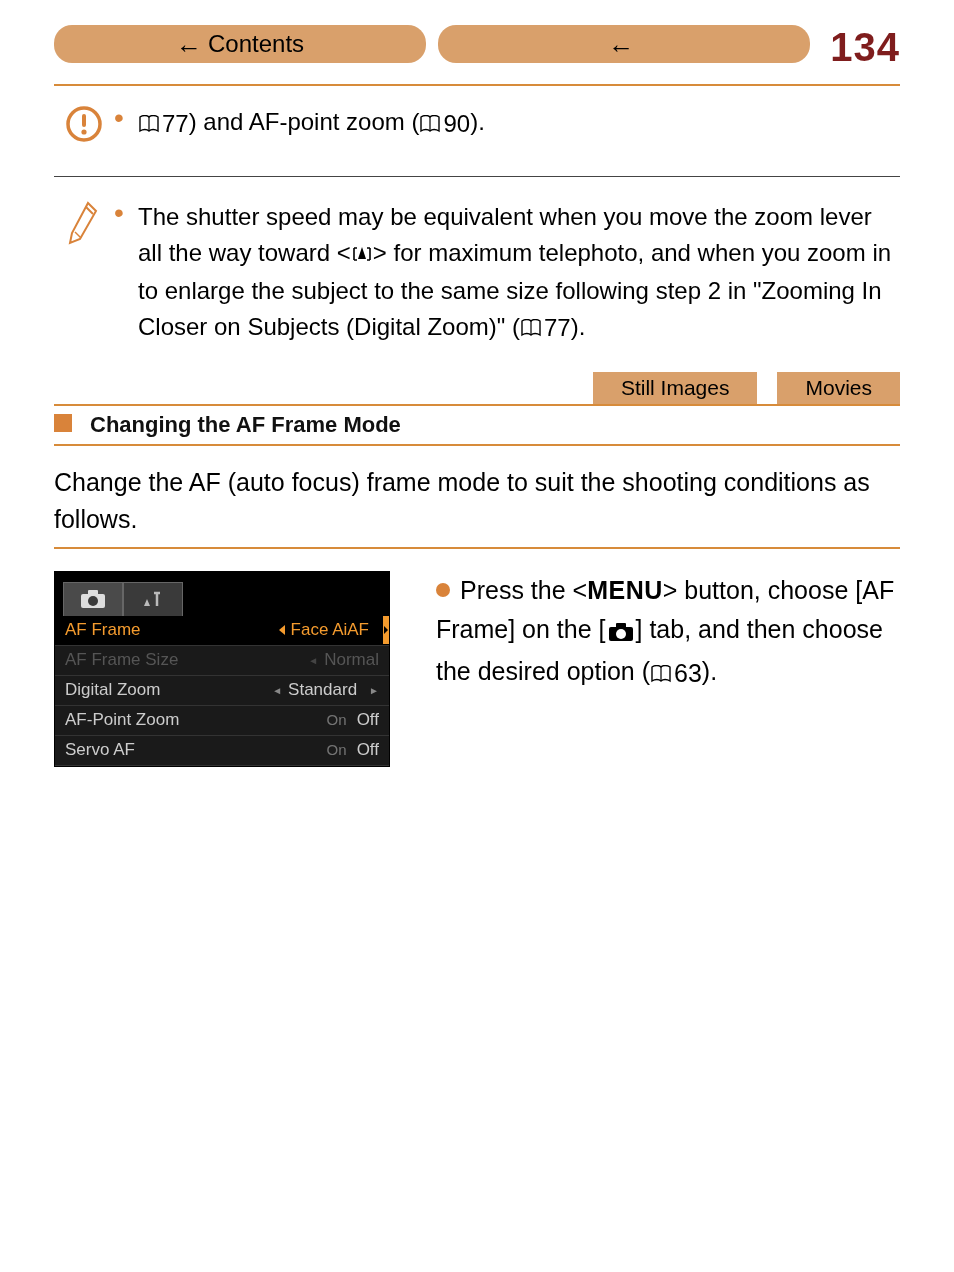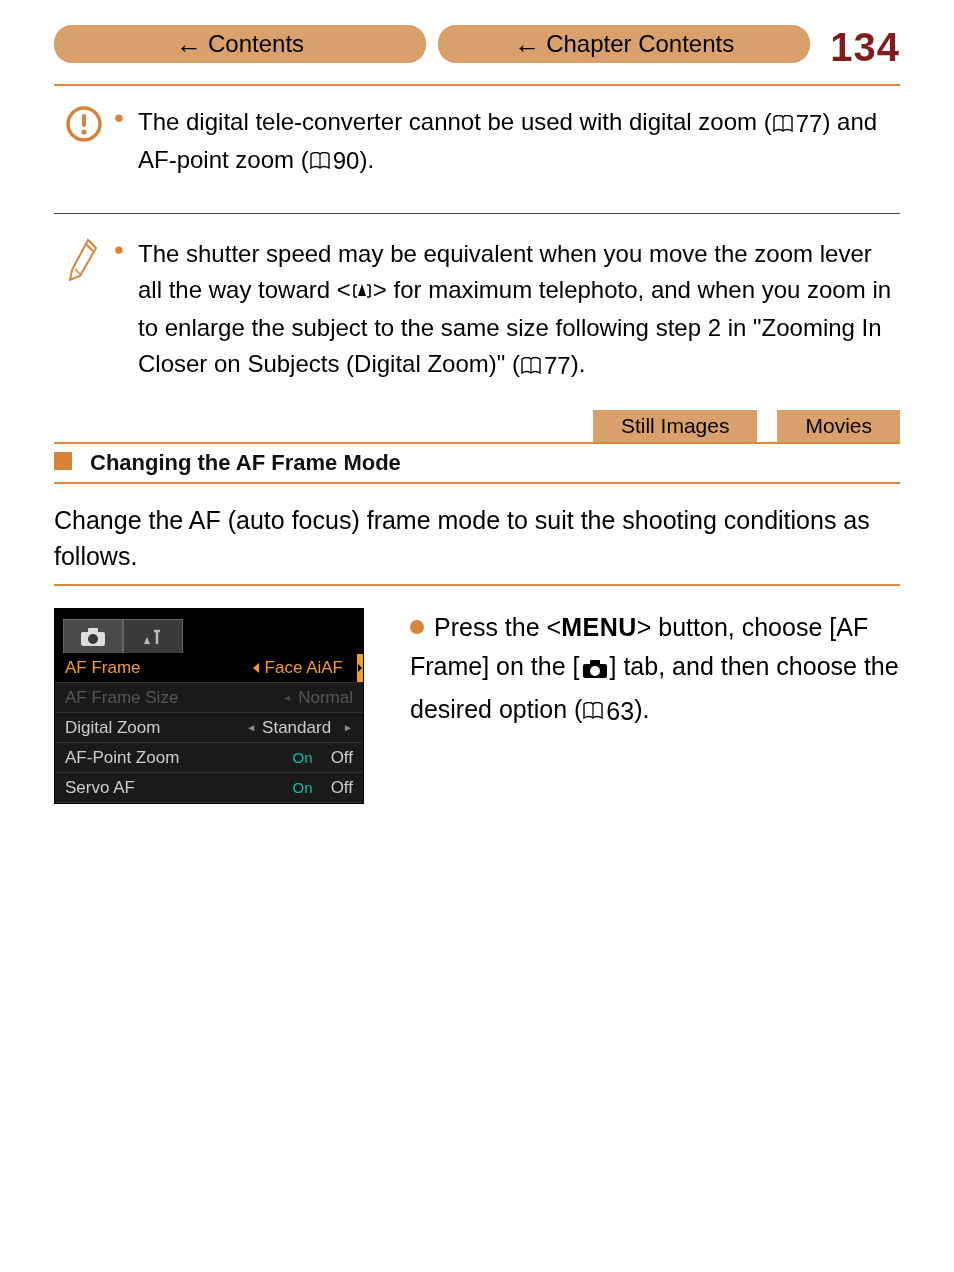--- a/index.html
+++ b/index.html
@@ -113,21 +113,21 @@
     color: #111;
   }
   .intro {
     font-size: 25px;
     line-height: 1.45;
     margin-bottom: 10px;
   }
   .hr2 { border-top: 2px solid #d78b3a; margin-bottom: 22px; }
   .content-row { display: flex; gap: 46px; align-items: flex-start; }
   .menu-screenshot {
-    width: 310px;
+    width: 336px;
     background: #000;
     padding: 0;
     border: 1px solid #000;
   }
   .menu-tabs {
     height: 44px;
     display: flex;
     align-items: center;
     background: #000;
     padding-left: 8px;
@@ -199,49 +199,48 @@
   }
   .cam-icon-inline{
     display:inline-block;
     vertical-align:-4px;
     margin: 0 2px;
   }
   .tele-icon{
     display:inline-block;
     vertical-align:-2px;
   }
-  .onoff .on{ color:#14b8a6; font-size:15px; margin-right:18px;}
+  .onoff .on{ color:#737373; font-size:15px; margin-right:10px;}
 </style>
 </head>
 <body>
 
 <div class="topbar">
   <div class="pill">
     <span class="arrow">←</span>
     <span>Contents</span>
   </div>
   <div class="pill">
     <span class="arrow">←</span>
-    <span>Chapter Contents</span>
   </div>
   <div class="page-num">134</div>
 </div>
 <div class="hr1"></div>
 
 <div class="note-row">
   <div class="icon-col">
     <svg width="40" height="40" viewBox="0 0 40 40">
       <circle cx="20" cy="20" r="16" fill="none" stroke="#d9833a" stroke-width="3.5"></circle>
       <rect x="18" y="10" width="4" height="13" rx="2" fill="#d9833a"></rect>
       <circle cx="20" cy="28" r="2.6" fill="#d9833a"></circle>
     </svg>
   </div>
   <ul class="note-list">
     <li>
-      <span>The digital tele-converter cannot be used with digital zoom (</span><span class="page-ref">
+      <span class="page-ref">
           <svg class="book-icon" width="22" height="18" viewBox="0 0 22 18">
             <path d="M2 2 C5 0 9 0 11 2 C13 0 17 0 20 2 V16 C17 14 13 14 11 16 C9 14 5 14 2 16 Z" fill="none" stroke="#000" stroke-width="1.4"></path>
             <line x1="11" y1="2" x2="11" y2="16" stroke="#000" stroke-width="1.2"></line>
           </svg>
           <span>77</span>
         </span><span>) and AF-point zoom (</span><span class="page-ref">
           <svg class="book-icon" width="22" height="18" viewBox="0 0 22 18">
             <path d="M2 2 C5 0 9 0 11 2 C13 0 17 0 20 2 V16 C17 14 13 14 11 16 C9 14 5 14 2 16 Z" fill="none" stroke="#000" stroke-width="1.4"></path>
             <line x1="11" y1="2" x2="11" y2="16" stroke="#000" stroke-width="1.2"></line>
           </svg>

